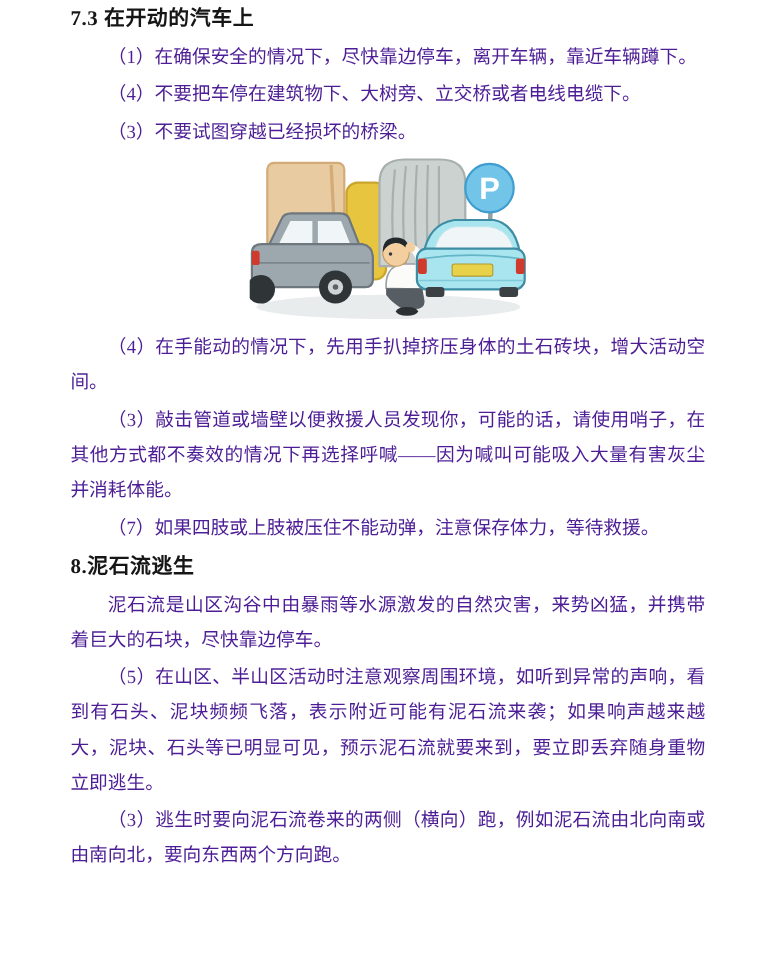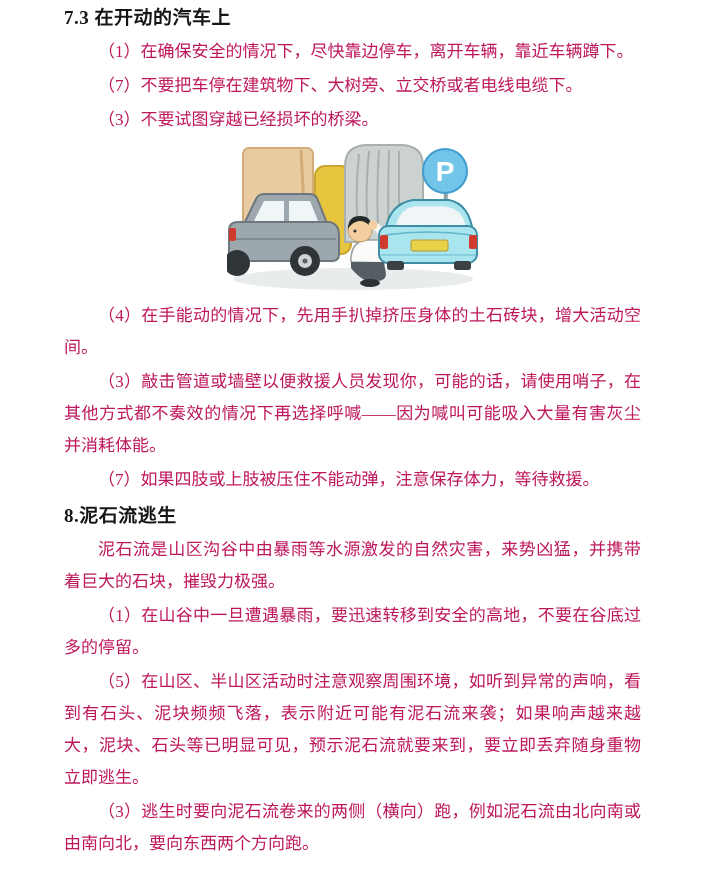--- a/index.html
+++ b/index.html
@@ -23,38 +23,38 @@
     margin: 8px 0 6px 0;
     letter-spacing: 0.5px;
   }
   h2.sec-heading.first { margin-top: 0; }
   p.para {
     font-size: 17px;
     line-height: 32px;
     margin: 0 0 2px 0;
     text-indent: 2em;
     text-align: justify;
-    color: #be185d;
+    color: #4c1d95;
   }
   figure.illustration {
     margin: 6px auto 6px auto;
     width: 252px; height: 152px;
     padding: 0;
   }
   figure.illustration svg { display: block; }
 </style>
 </head>
 <body>
 
 <div class="page">
 
   <section>
     <h2 class="sec-heading first">7.3 在开动的汽车上</h2>
     <p class="para">（1）在确保安全的情况下，尽快靠边停车，离开车辆，靠近车辆蹲下。</p>
-    <p class="para">（7）不要把车停在建筑物下、大树旁、立交桥或者电线电缆下。</p>
+    <p class="para">（4）不要把车停在建筑物下、大树旁、立交桥或者电线电缆下。</p>
     <p class="para">（3）不要试图穿越已经损坏的桥梁。</p>
   </section>
 
   <figure class="illustration">
     <svg width="252" height="152" viewBox="0 0 252 152" xmlns="http://www.w3.org/2000/svg">
 
       <ellipse cx="126" cy="137" rx="120" ry="11" fill="#e9ecec"></ellipse>
 
       <g>
         <rect x="16" y="6" width="70" height="82" rx="6" stroke="#d2ab77" stroke-width="2" fill="#e9cba2"></rect>
@@ -118,19 +118,18 @@
   </figure>
 
   <section>
     <p class="para">（4）在手能动的情况下，先用手扒掉挤压身体的土石砖块，增大活动空间。</p>
     <p class="para">（3）敲击管道或墙壁以便救援人员发现你，可能的话，请使用哨子，在其他方式都不奏效的情况下再选择呼喊——因为喊叫可能吸入大量有害灰尘并消耗体能。</p>
     <p class="para">（7）如果四肢或上肢被压住不能动弹，注意保存体力，等待救援。</p>
   </section>
 
   <section>
     <h2 class="sec-heading">8.泥石流逃生</h2>
-    <p class="para">泥石流是山区沟谷中由暴雨等水源激发的自然灾害，来势凶猛，并携带着巨大的石块，摧毁力极强。</p>
-    <p class="para">（1）在山谷中一旦遭遇暴雨，要迅速转移到安全的高地，不要在谷底过多的停留。</p>
+    <p class="para">泥石流是山区沟谷中由暴雨等水源激发的自然灾害，来势凶猛，并携带着巨大的石块，尽快靠边停车。</p>
     <p class="para">（5）在山区、半山区活动时注意观察周围环境，如听到异常的声响，看到有石头、泥块频频飞落，表示附近可能有泥石流来袭；如果响声越来越大，泥块、石头等已明显可见，预示泥石流就要来到，要立即丢弃随身重物立即逃生。</p>
     <p class="para">（3）逃生时要向泥石流卷来的两侧（横向）跑，例如泥石流由北向南或由南向北，要向东西两个方向跑。</p>
   </section>
 
 </div>
 
 </body></html>

